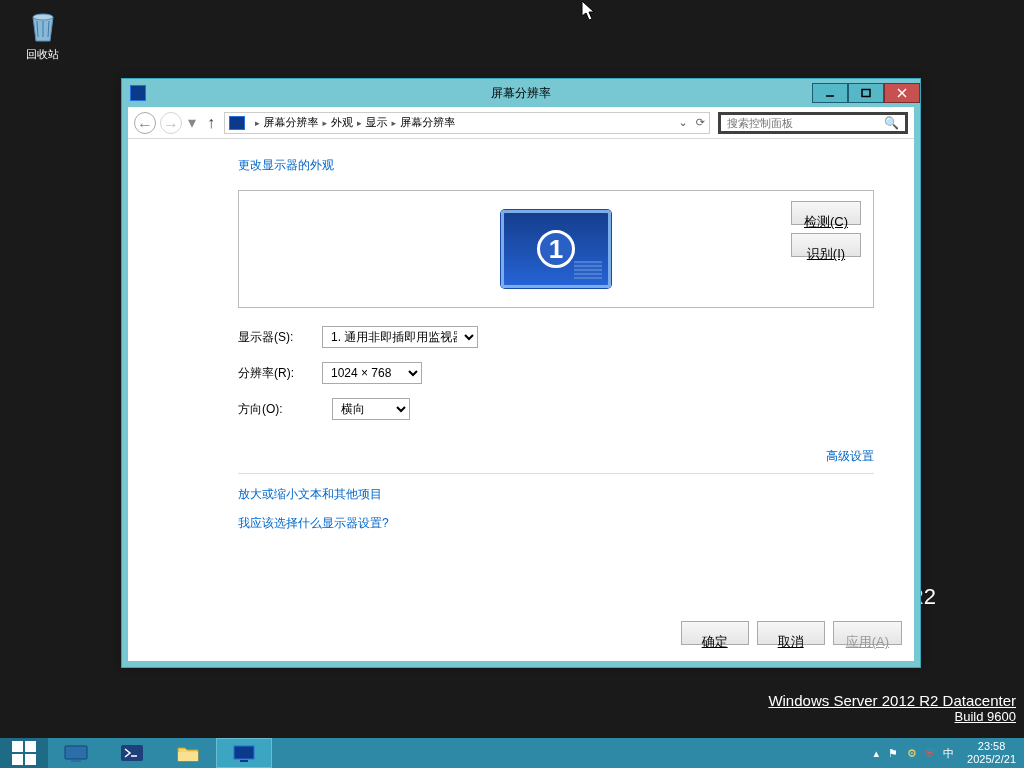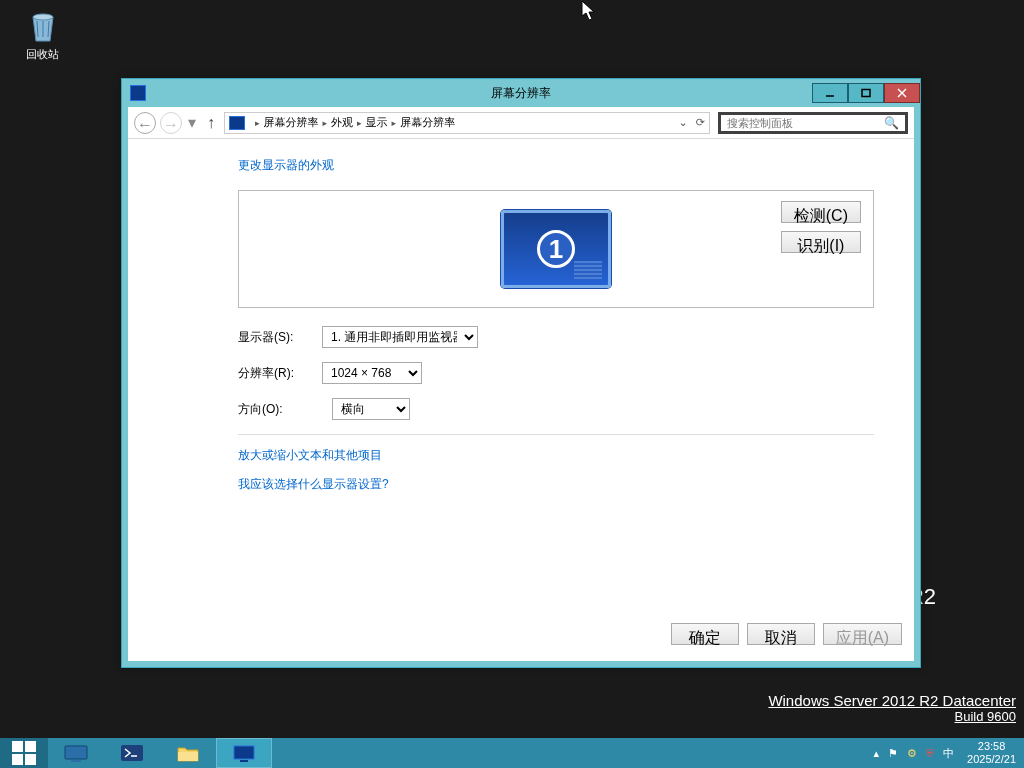--- a/index.html
+++ b/index.html
@@ -41,21 +41,21 @@
 .search-icon { color: #555; font-size: 12px; }
 
 
 .content { padding: 18px 40px 10px 110px; }
 .heading { color: #0066cc; font-size: 12px; font-weight: normal; margin-bottom: 16px; }
 .preview-box { border: 1px solid #bbb; height: 118px; position: relative; margin-bottom: 18px; }
 .monitor { position: absolute; left: 50%; top: 50%; transform: translate(-50%,-50%); width: 110px; height: 78px; background: linear-gradient(#153e8d,#2563d4); border: 3px solid #7baee8; border-radius: 4px; box-shadow: 0 0 0 1px #1b4aa8; display:flex; align-items:center; justify-content:center; }
 .monitor::after { content:""; position:absolute; right:6px; bottom:6px; width:28px; height:18px; background:repeating-linear-gradient(#4b7fd6 0 2px,#2a5fc4 2px 4px); }
 .monitor .num { color: #fff; font-size: 26px; font-weight: bold; width:38px; height:38px; border:3px solid #fff; border-radius:50%; display:flex; align-items:center; justify-content:center; background: #2a5fc4; }
 .side-btns { position: absolute; right: 12px; top: 10px; display: flex; flex-direction: column; gap: 8px; }
-.win-button { height: 22px; min-width: 70px; border: 1px solid #aaa; background: linear-gradient(#f7f7f7,#e5e5e5); font-size: 16px; padding: 4px 12px; cursor: pointer; }
+.win-button { height: 22px; min-width: 70px; border: 1px solid #aaa; background: linear-gradient(#f7f7f7,#e5e5e5); font-size: 13px; padding: 11px 12px; cursor: pointer; text-decoration: underline; }
 .form-row { display: flex; align-items: center; margin-bottom: 14px; font-size: 12px; }
 .form-label { width: 84px; }
 .form-select { height: 22px; border: 1px solid #aaa; background: #fff; font-size: 12px; padding: 1px 4px; }
 .sel-display { width: 156px; }
 .sel-res { width: 100px; }
 .sel-orient { width: 78px; margin-left: 10px; }
 .adv-row { text-align: right; margin-top: 26px; }
 .link { color: #0066cc; font-size: 12px; cursor: pointer; }
 .linklist { margin-top: 8px; border-top: 1px solid #ddd; padding-top:12px; }
 .linklist .link { display: block; margin-bottom: 12px; }
@@ -170,20 +170,21 @@
         </div>
         <div class="form-row">
           <div class="form-label">分辨率(R):</div>
           <select class="form-select sel-res"><option>1024 × 768</option></select>
         </div>
         <div class="form-row">
           <div class="form-label">方向(O):</div>
           <select class="form-select sel-orient"><option>横向</option></select>
         </div>
 
+        <div class="adv-row"><span class="link">高级设置</span></div>
 
         <div class="linklist">
           <span class="link">放大或缩小文本和其他项目</span>
           <span class="link">我应该选择什么显示器设置?</span>
         </div>
       </div>
 
       <div class="dlg-btns">
         <button class="win-button">确定</button>
         <button class="win-button">取消</button>

